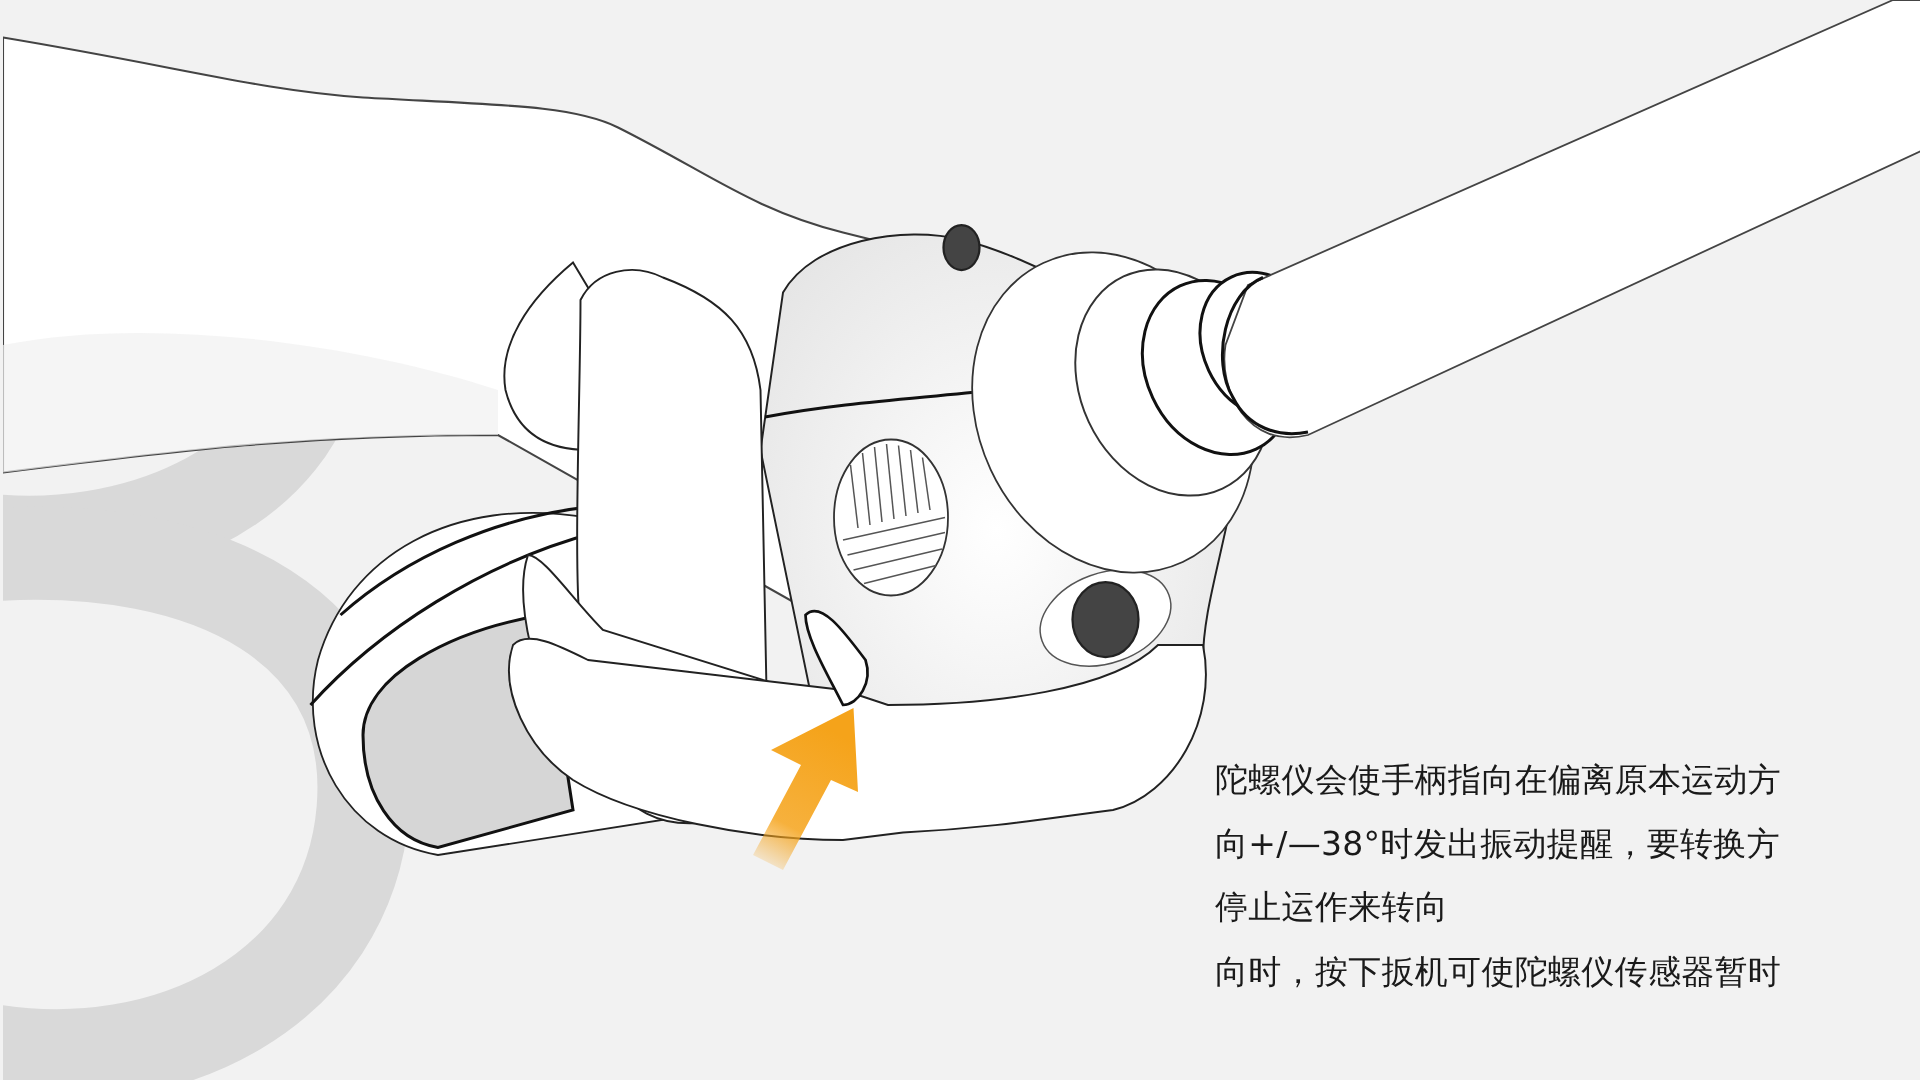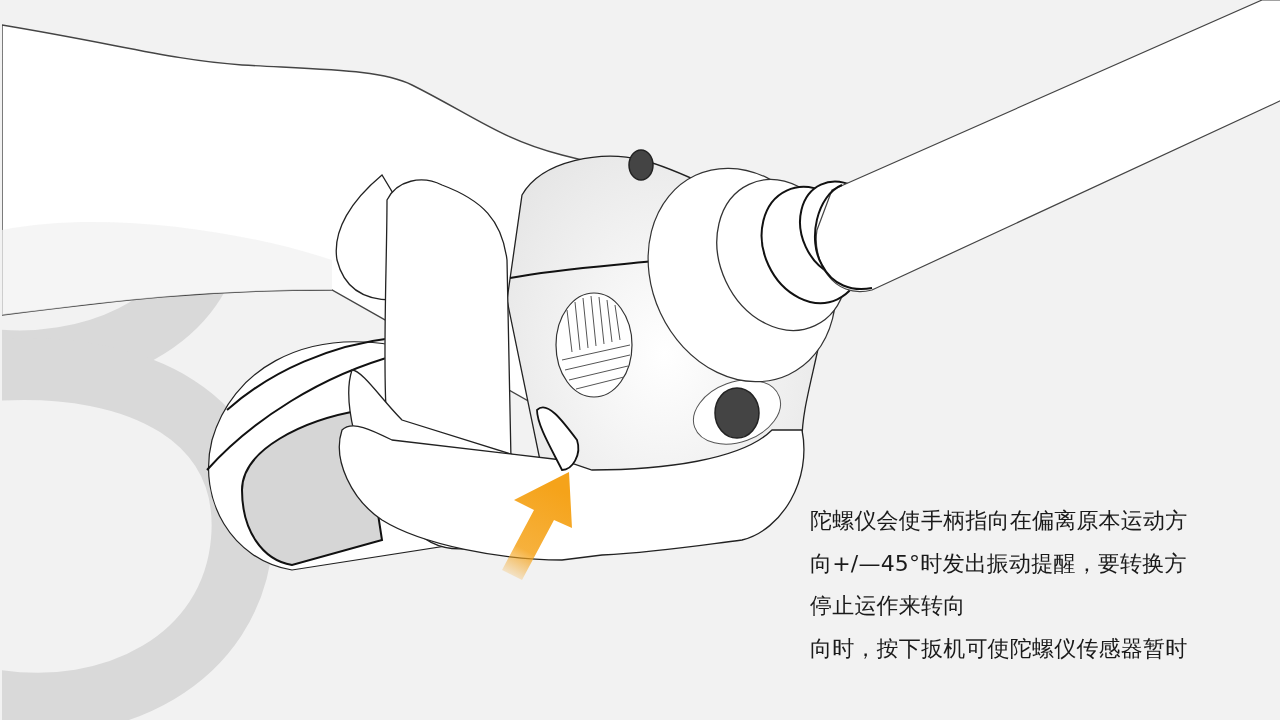--- a/index.html
+++ b/index.html
@@ -97,18 +97,18 @@
       <path d="M 340 430 C 330 460, 350 500, 380 520 C 420 545, 500 560, 560 560 L 600 555 C 660 552, 700 545, 740 540 C 780 530, 810 480, 800 430 L 770 430 C 740 460, 660 470, 590 470 L 560 460 L 390 440 C 370 430, 350 420, 340 430 Z"></path>
     </g>
 
     <path d="M 535 410 C 545 400, 560 420, 575 440 C 580 455, 570 470, 560 470 C 550 450, 535 425, 535 410 Z" fill="#ffffff" stroke="#111" stroke-width="1.8"></path>
 
     <polygon points="567,472 570,528 552,520 520,580 500,570 532,510 512,500" fill="url(#arrowGrad)"></polygon>
   </svg>
 
   <div class="caption">
     <span class="line">陀螺仪会使手柄指向在偏离原本运动方</span>
-    <span class="line">向+/—45°时发出振动提醒，要转换方</span>
+    <span class="line">向+/—38°时发出振动提醒，要转换方</span>
     <span class="line">停止运作来转向</span>
     <span class="line">向时，按下扳机可使陀螺仪传感器暂时</span>
   </div>
 
 </div>
 
 </body></html>

